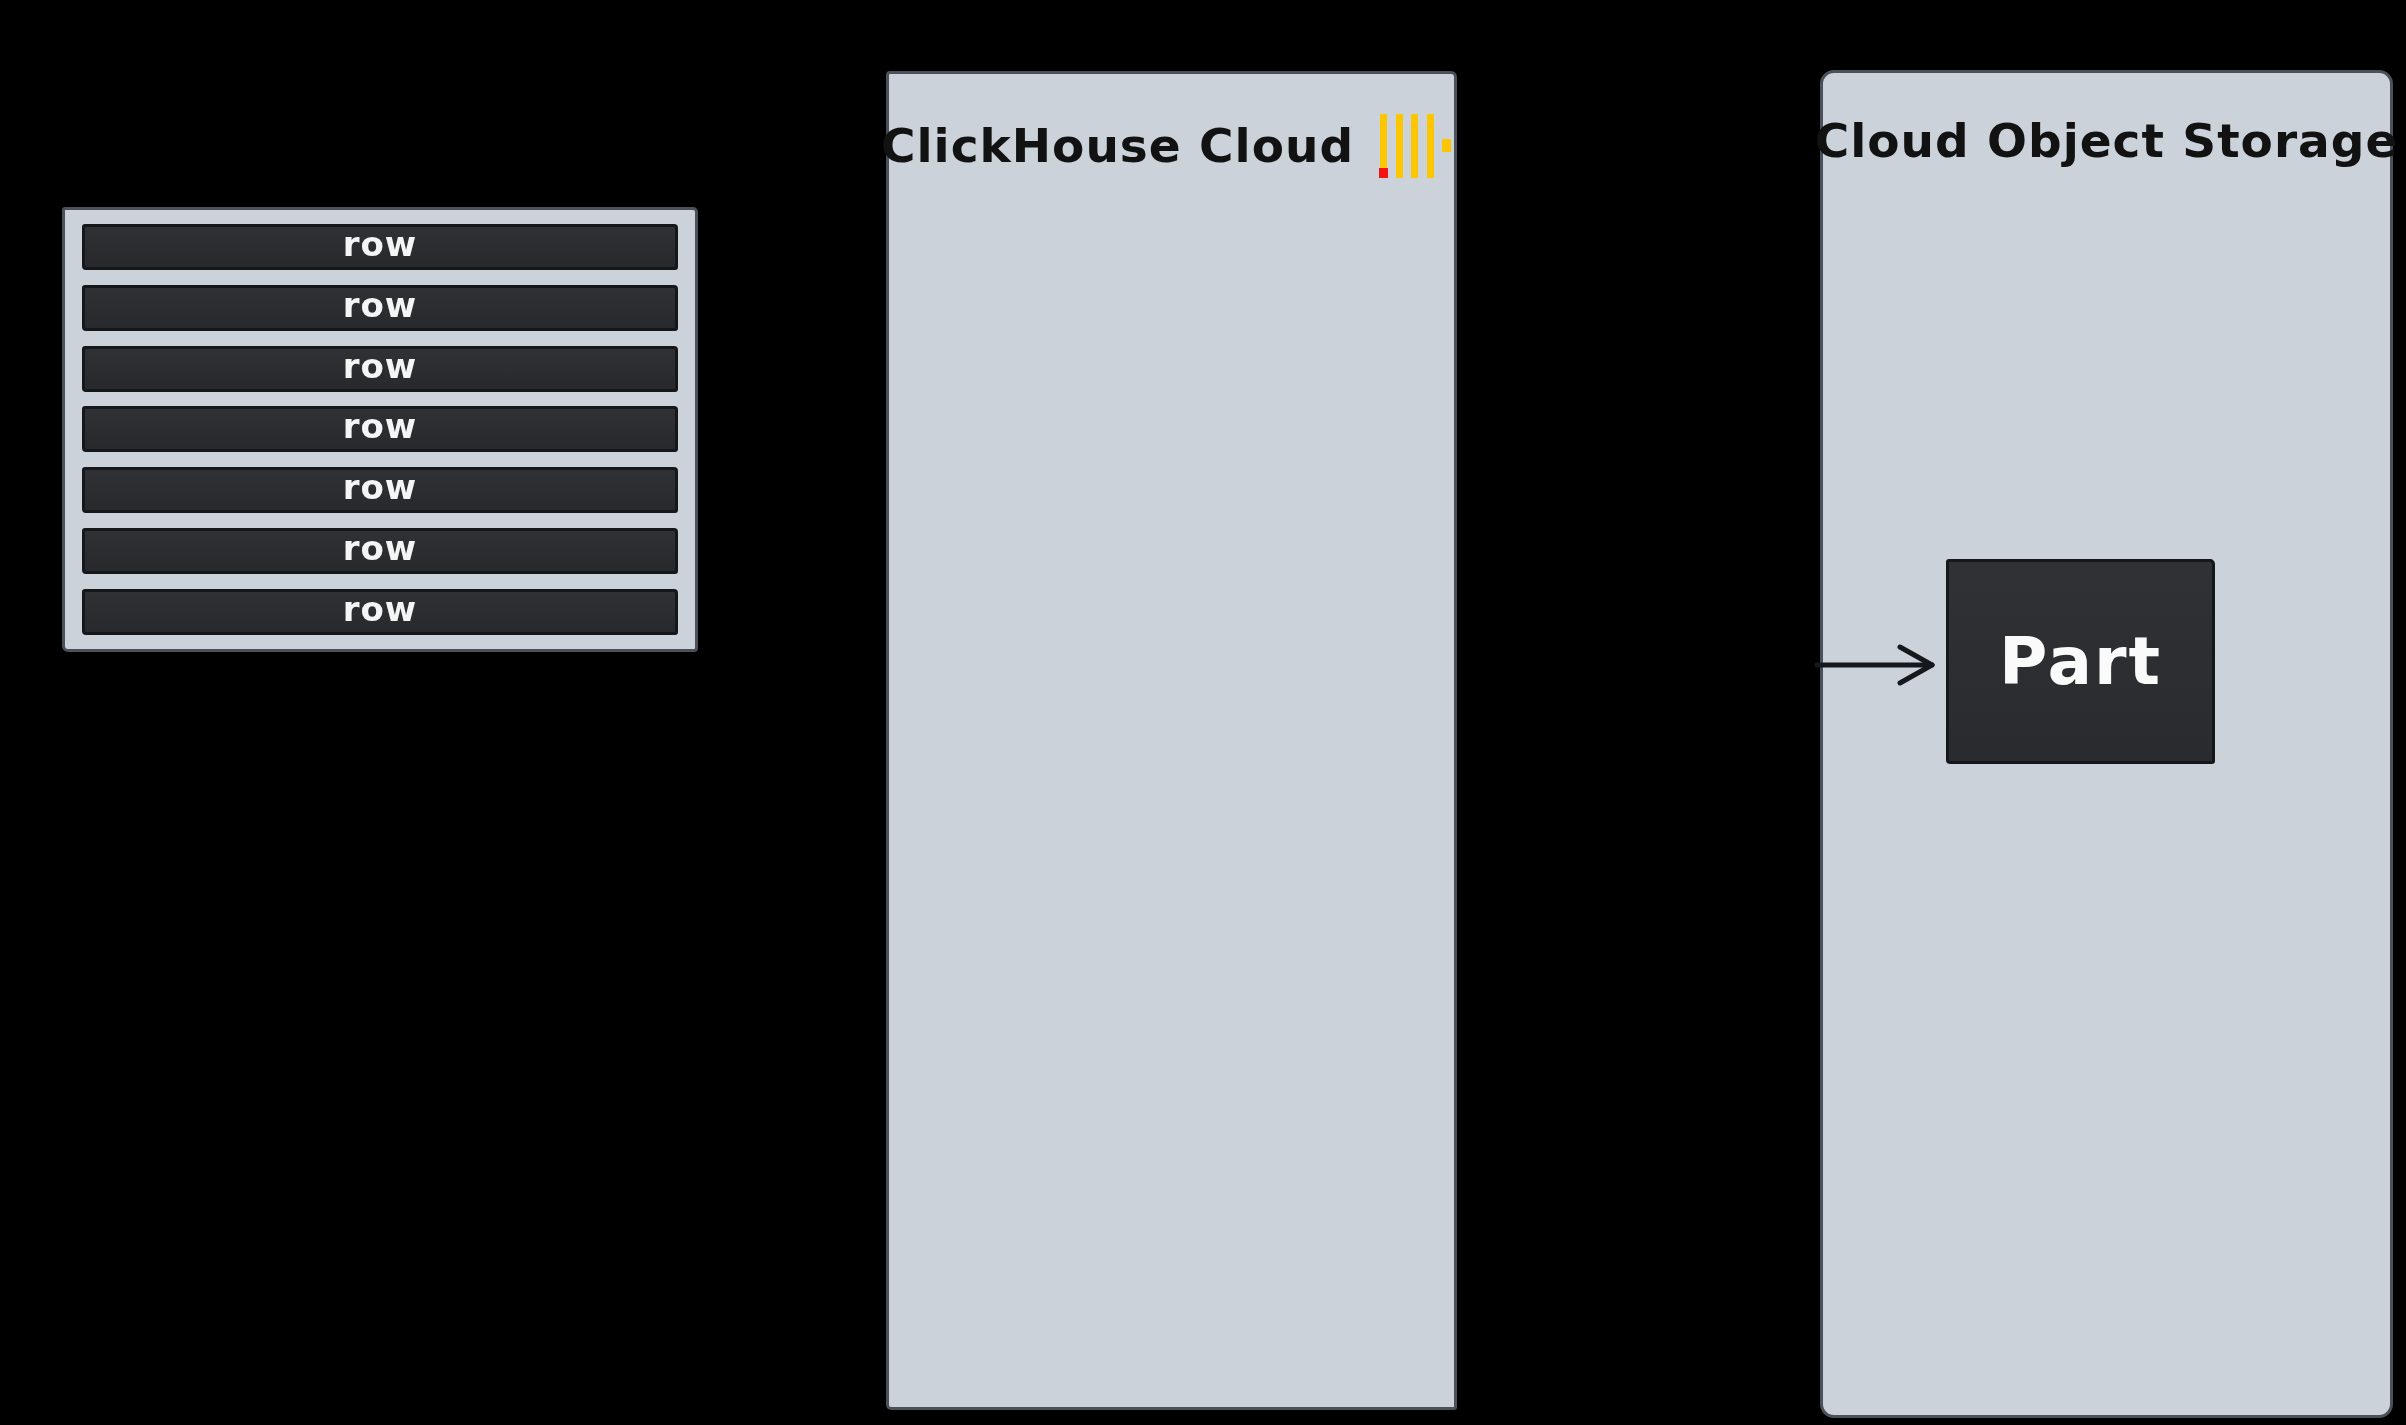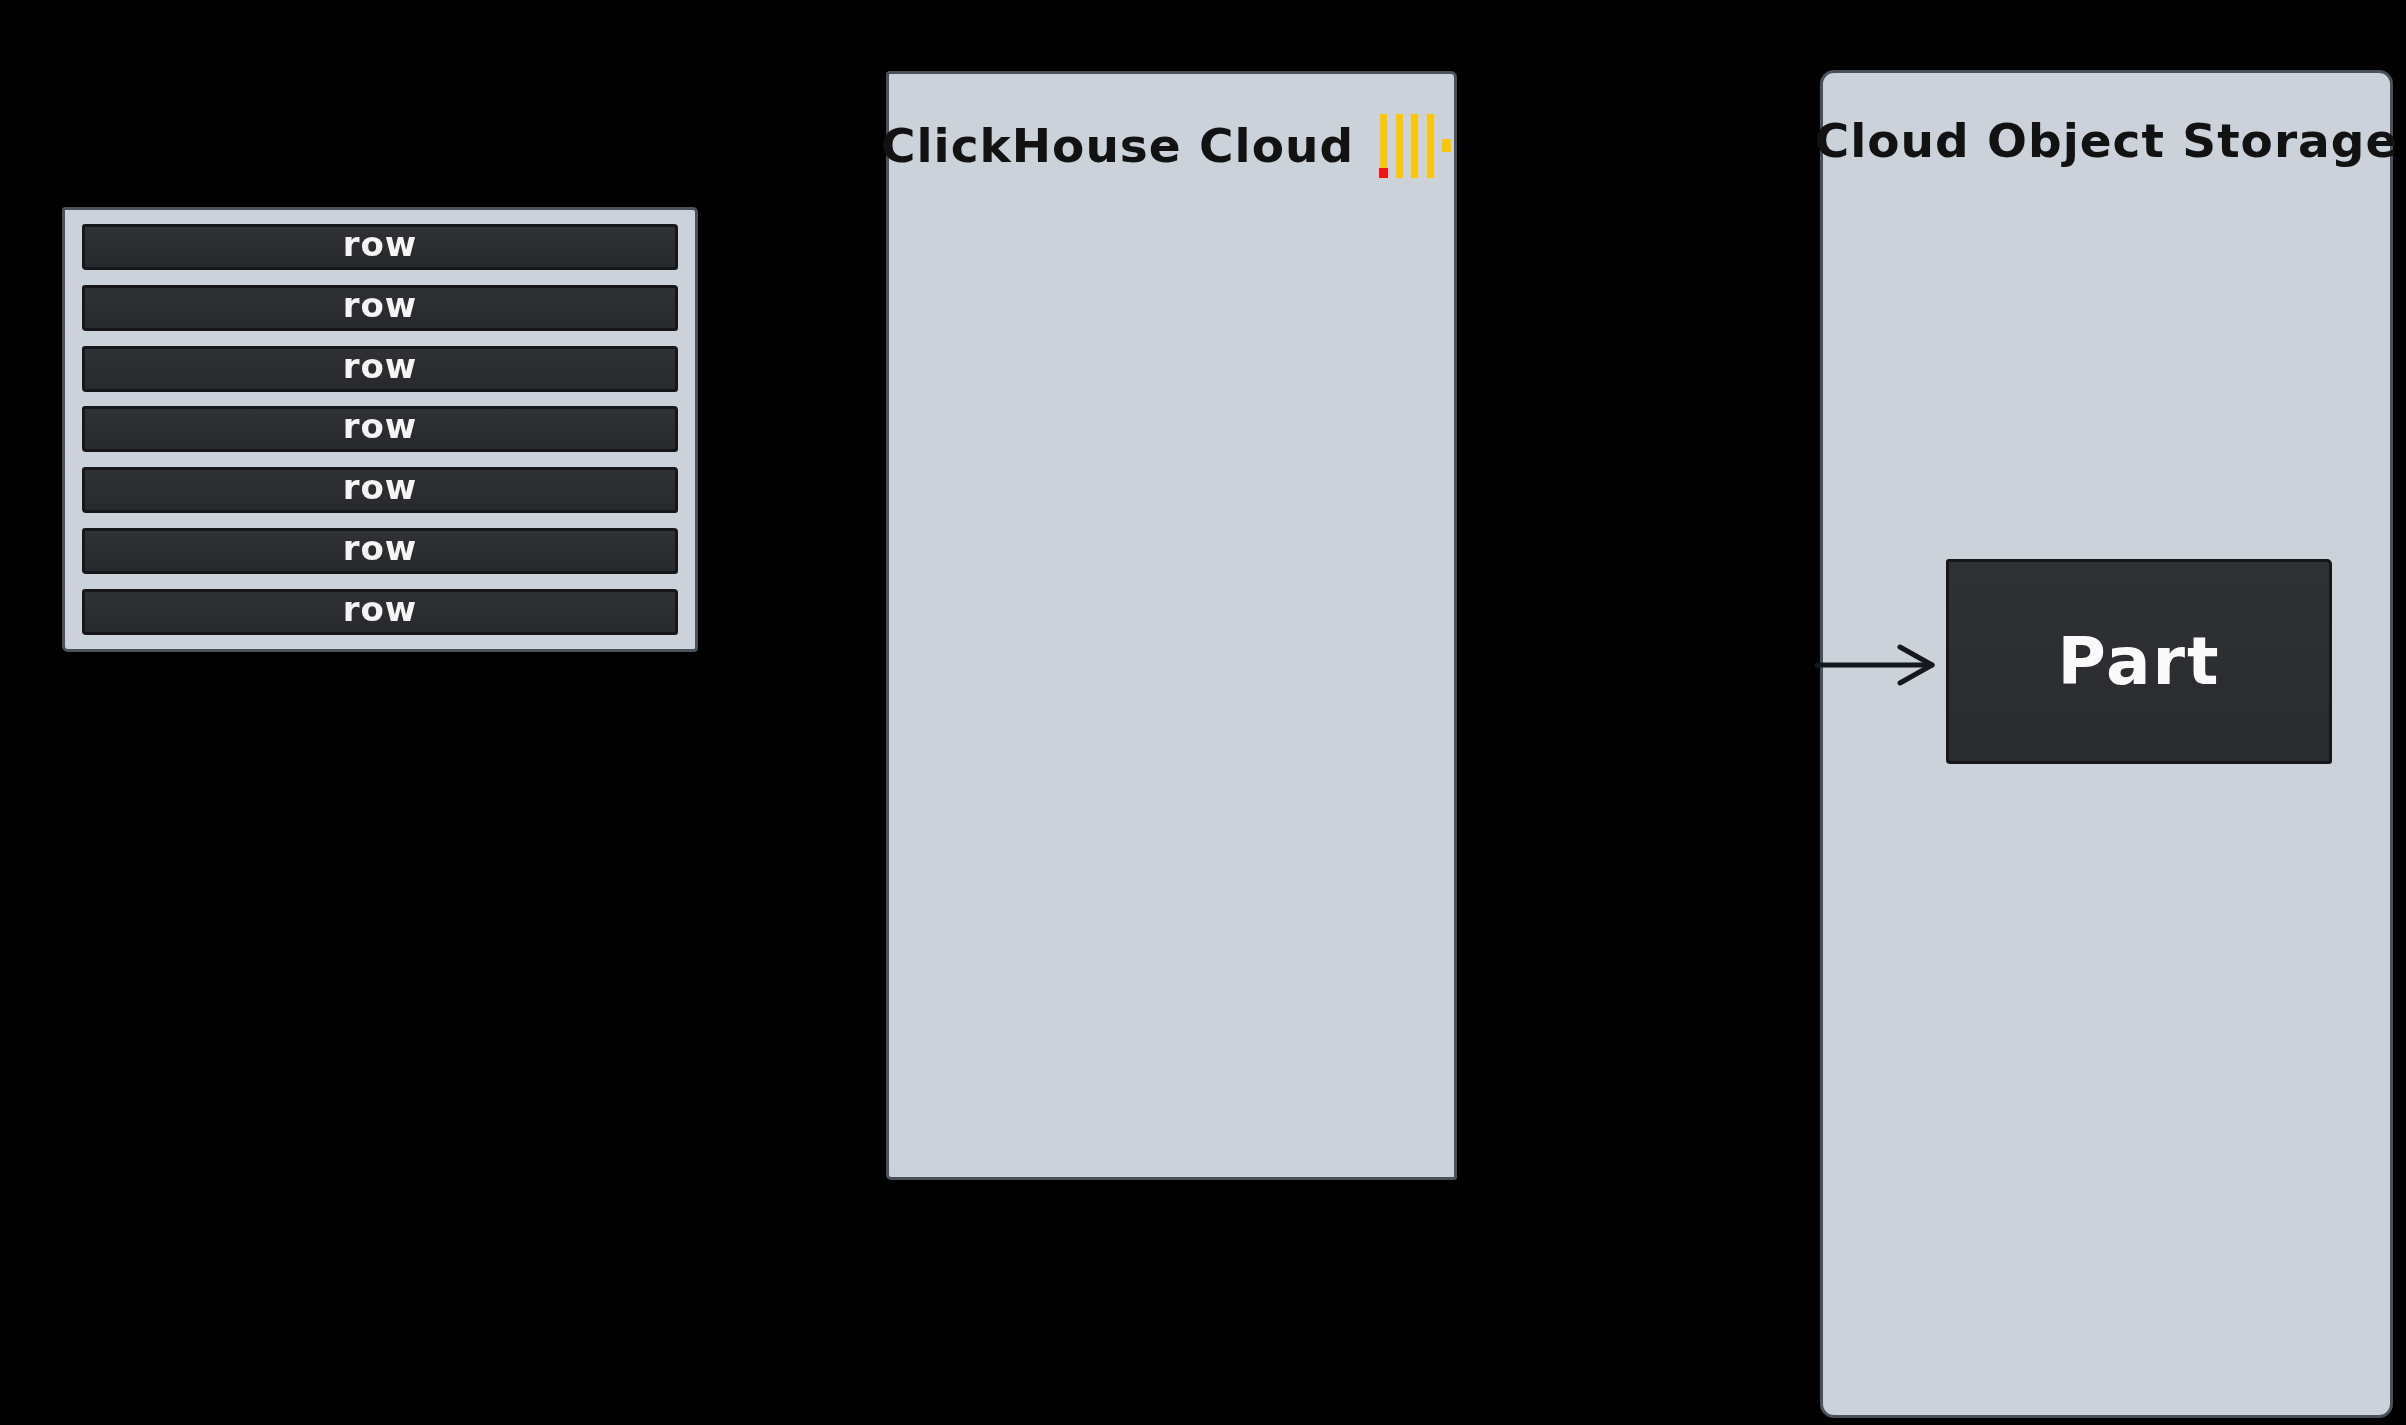--- a/index.html
+++ b/index.html
@@ -54,21 +54,21 @@
     position: absolute;
     box-sizing: border-box;
     background: #cbd2d9;
     border: 3px solid #4b515a;
     border-radius: 4px 6px 3px 5px;
   }
   .panel-clickhouse {
     left: 886px;
     top: 71px;
     width: 571px;
-    height: 1109px;
+    height: 1339px;
   }
   .panel-storage {
     left: 1820px;
     top: 70px;
     width: 573px;
     height: 1348px;
     border-radius: 14px;
   }
   .panel-title-row {
     margin-top: 40px;
@@ -119,21 +119,21 @@
     width: 9px;
     height: 13px;
     background: #fcc700;
   }
 
   
   .part-box {
     position: absolute;
     left: 123px;
     top: 486px;
-    width: 386px;
+    width: 269px;
     height: 205px;
     box-sizing: border-box;
     background: linear-gradient(180deg, #2f3134, #292b2e);
     border: 3px solid #16171a;
     border-radius: 3px 5px 3px 4px;
     display: flex;
     align-items: center;
     justify-content: center;
   }
   .part-label {

